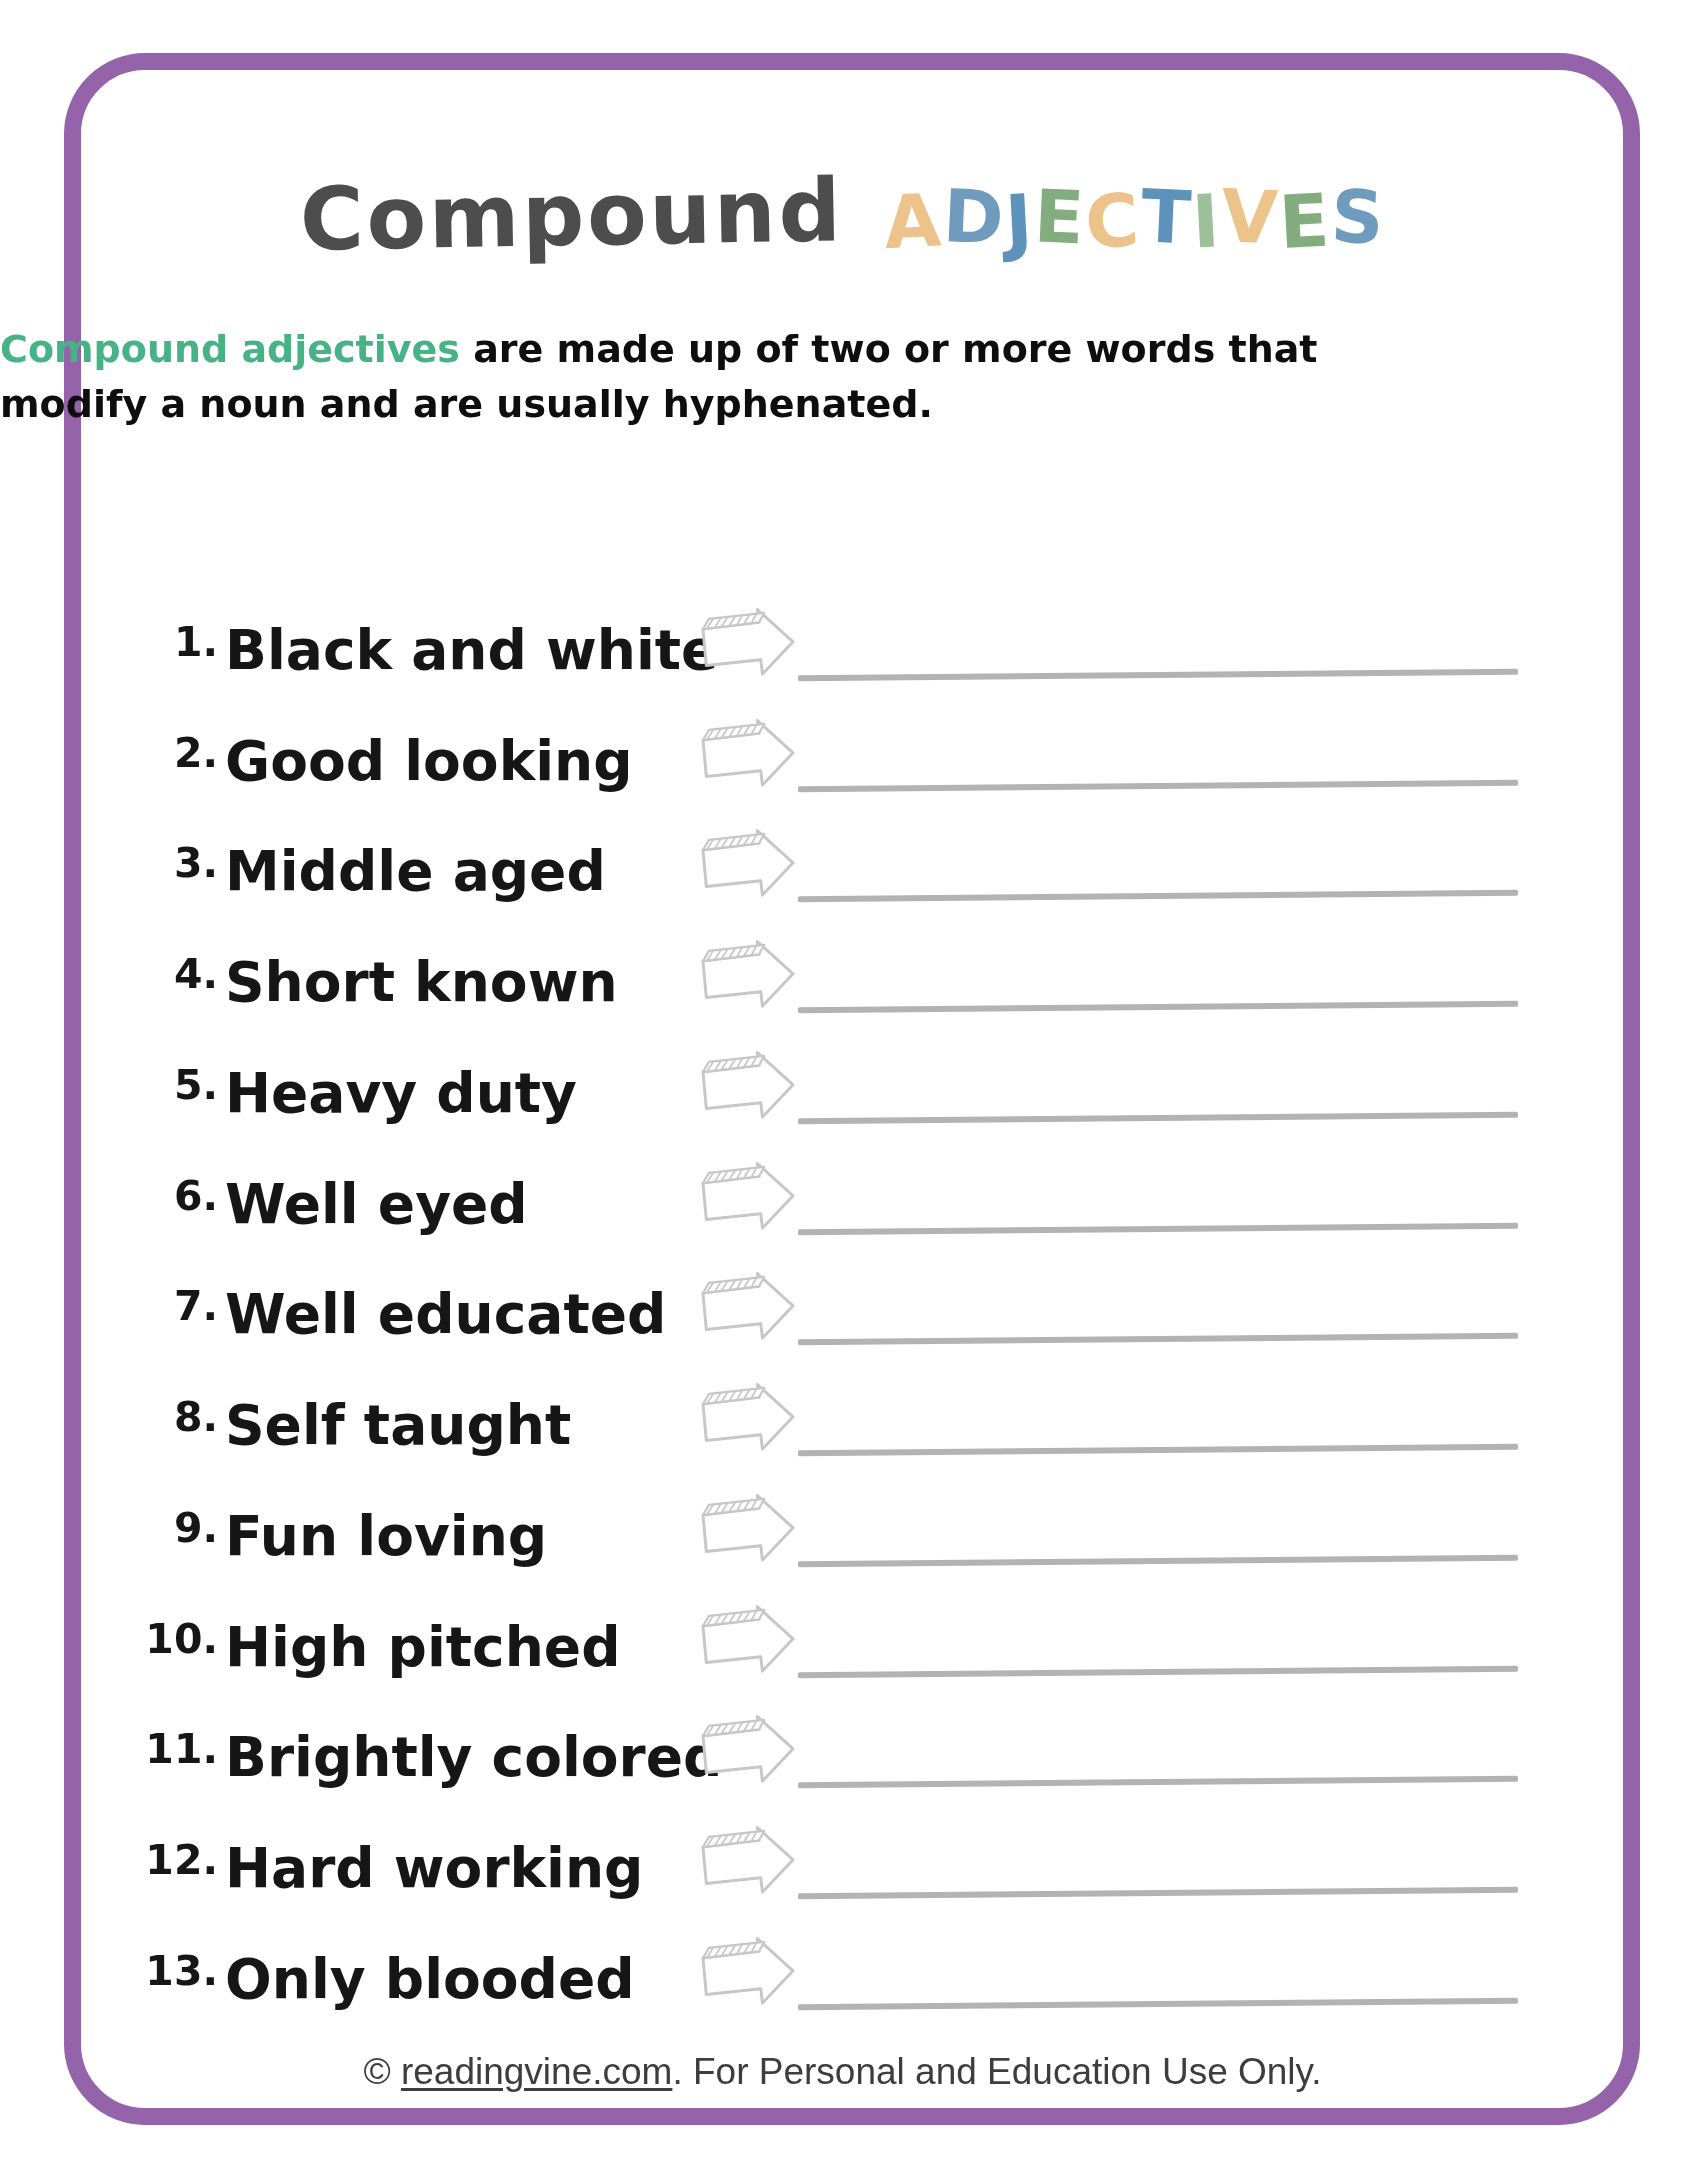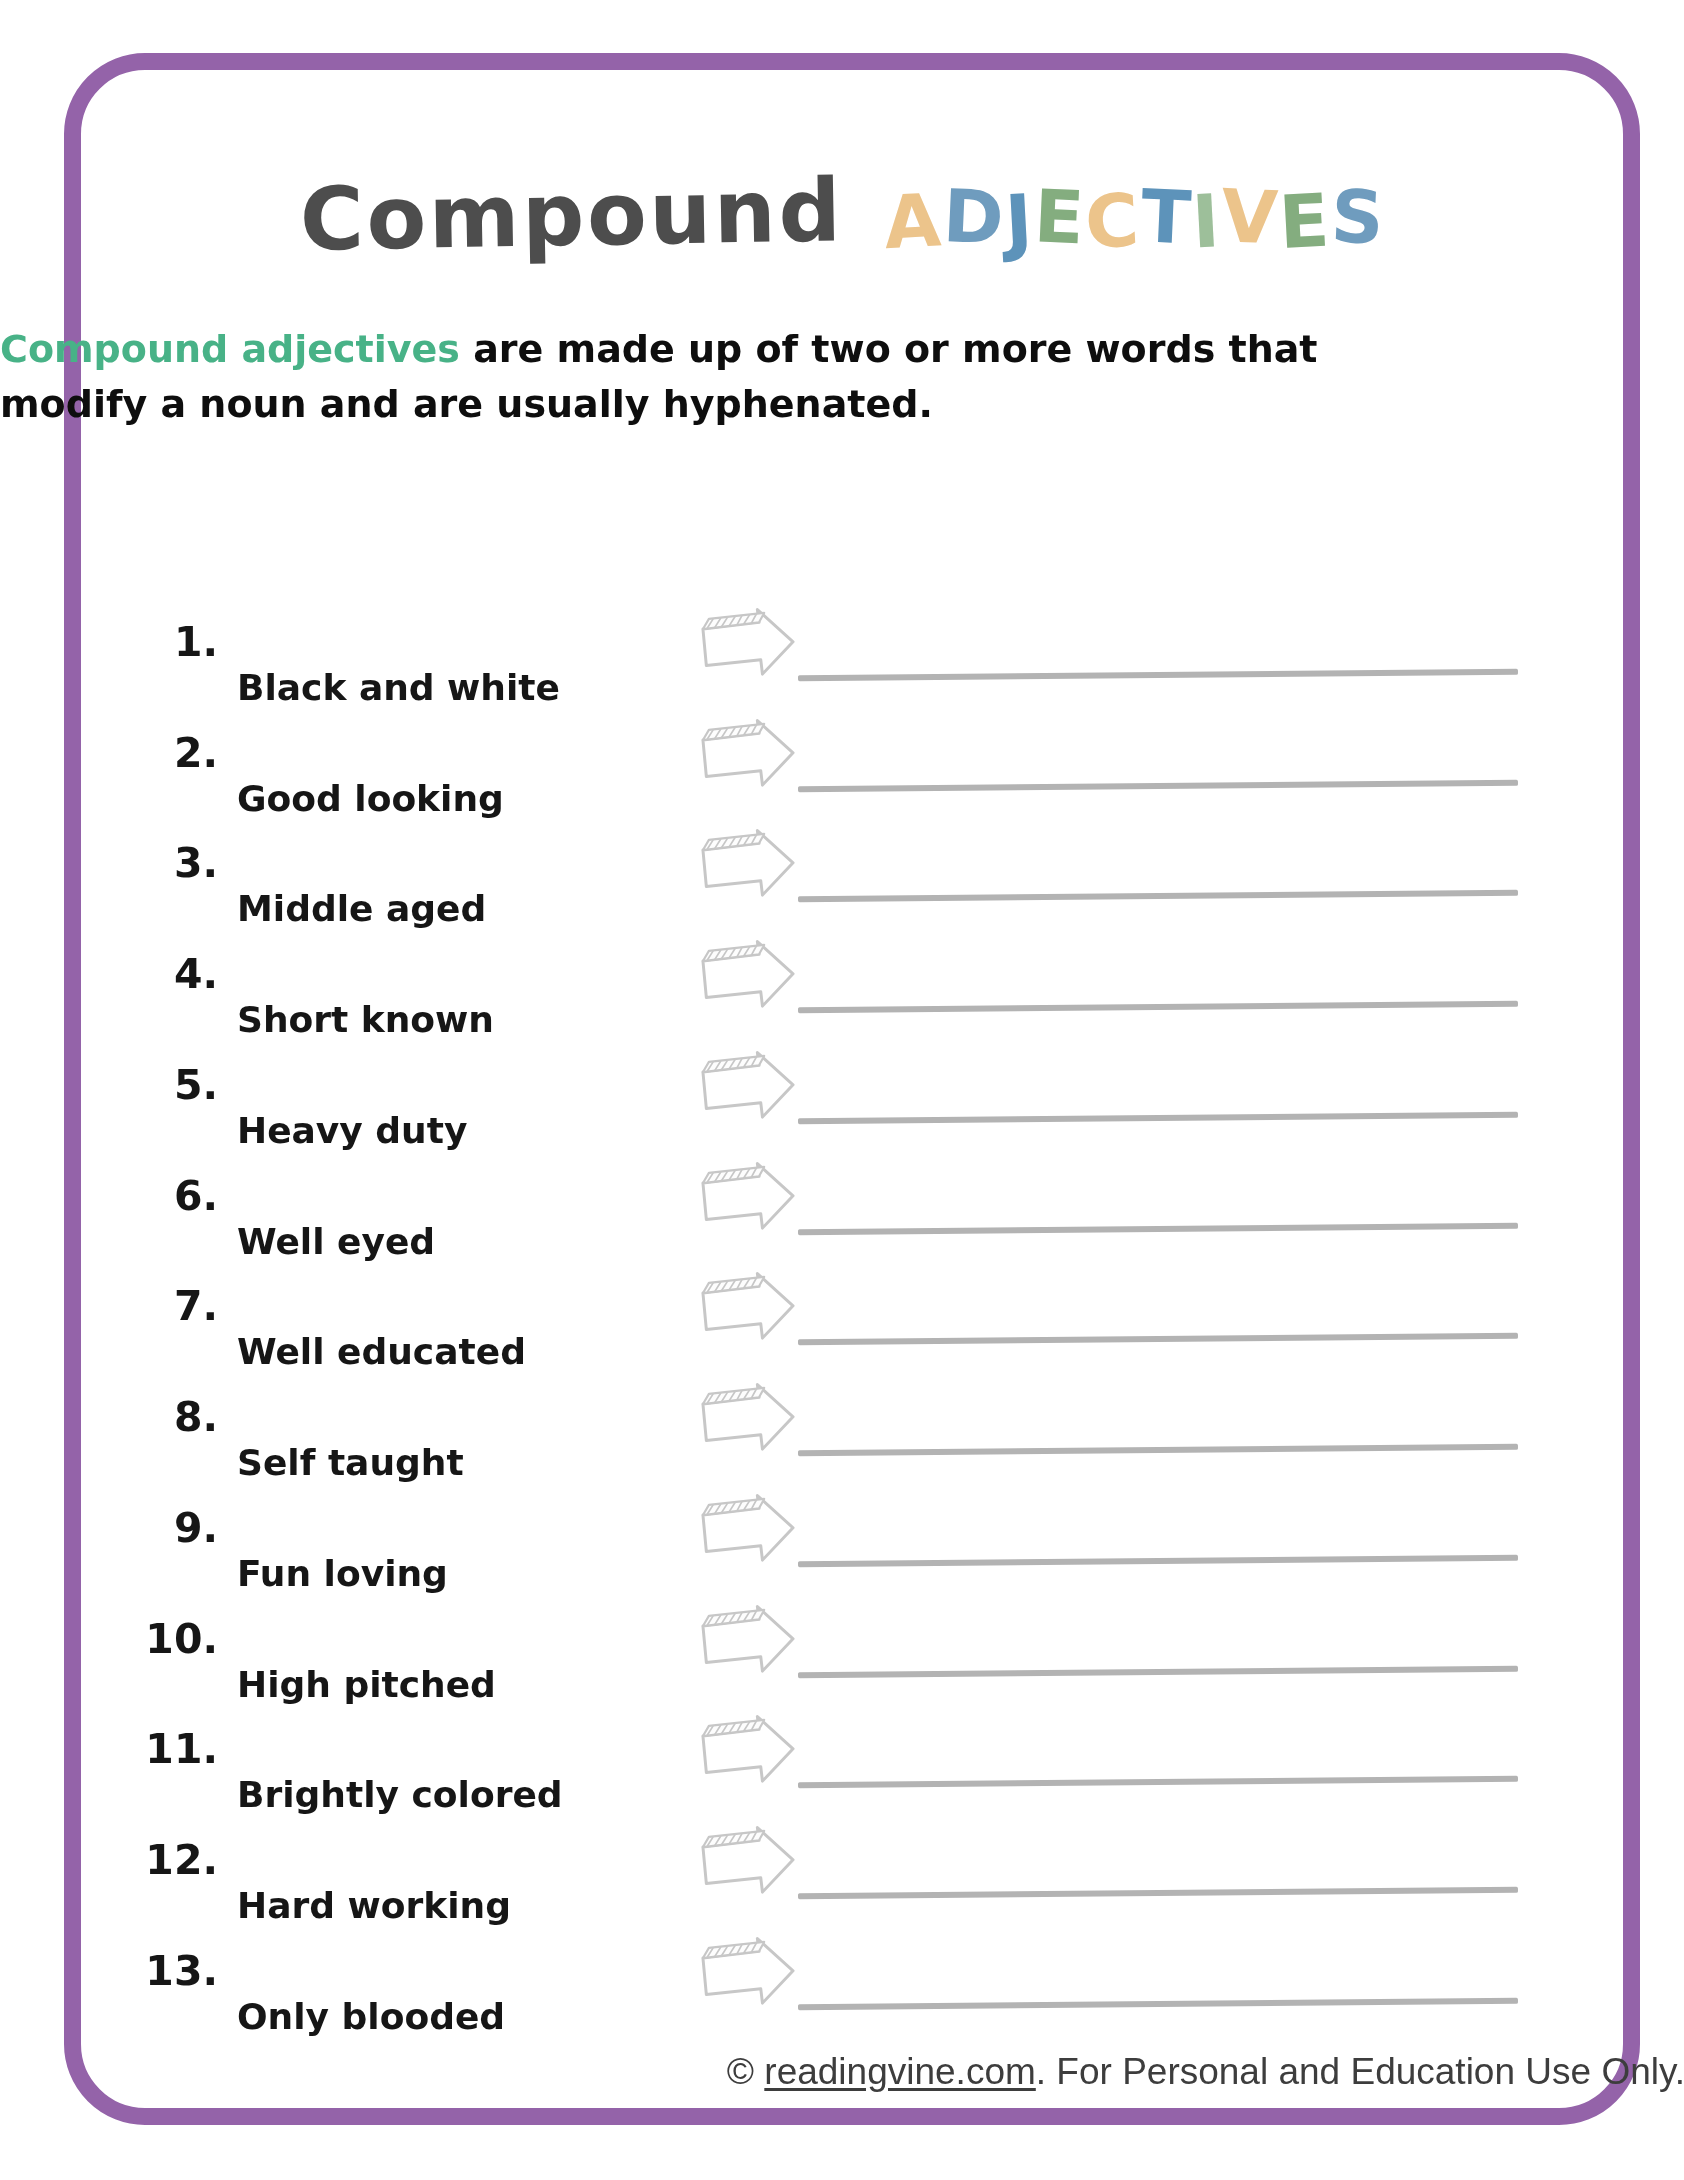--- a/index.html
+++ b/index.html
@@ -60,36 +60,36 @@
   
   .list{position:absolute;left:0;top:619px;width:100%;height:1440px;}
   .row{position:absolute;left:0;width:100%;height:111px;}
   .row .num{
     position:absolute;left:0;top:0;width:218px;
     text-align:right;
     font-size:41px;font-weight:700;color:var(--ink);
     line-height:1.15;
   }
   .row .label{
-    position:absolute;left:237px;top:0;
-    font-size:36px;font-weight:700;color:var(--ink);
-    line-height:1.15;white-space:nowrap;margin-top:48px;
+    position:absolute;left:225px;top:0;
+    font-size:55px;font-weight:700;color:var(--ink);
+    line-height:1.15;white-space:nowrap;
   }
   .row svg{position:absolute;left:697px;top:-13.6px;}
   .row .blank{
     position:absolute;left:798px;top:53px;
     width:720px;height:6px;
     background:var(--gray-line);
     transform:rotate(-0.5deg);
     border-radius:1.7px;
   }
   
   .footer{
     position:absolute;left:0;top:2051px;width:100%;
-    text-align:right;
+    text-align:center;
     font-family:"Liberation Sans",sans-serif;
     font-size:37px;color:#3d3d3d;
   }
   .footer a{
     color:#3d3d3d;text-decoration:underline;
     text-underline-offset:4.3px;cursor:pointer;
   }
 </style>
 </head>
 <body>

